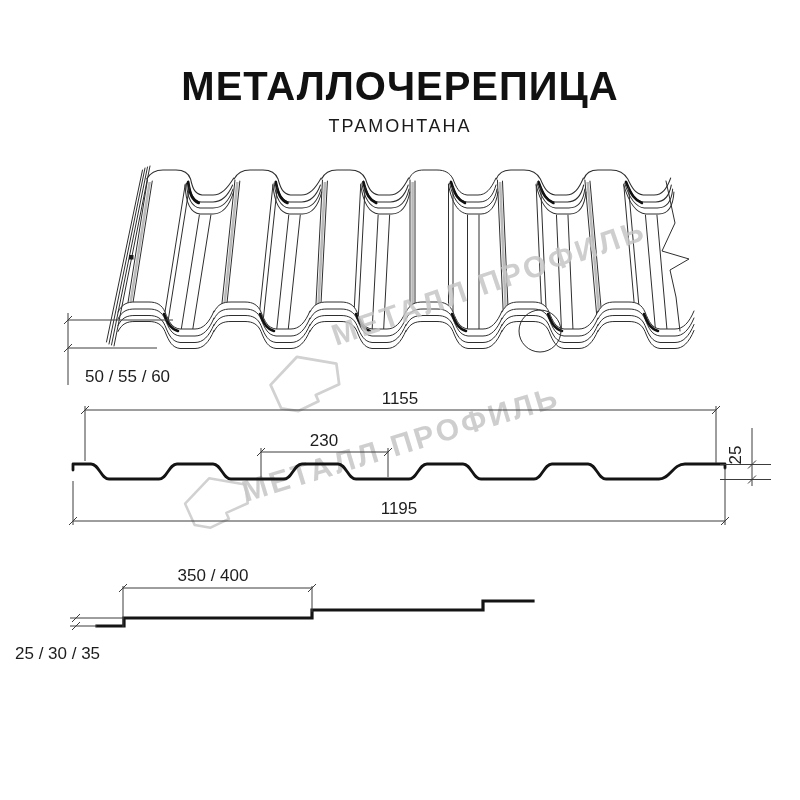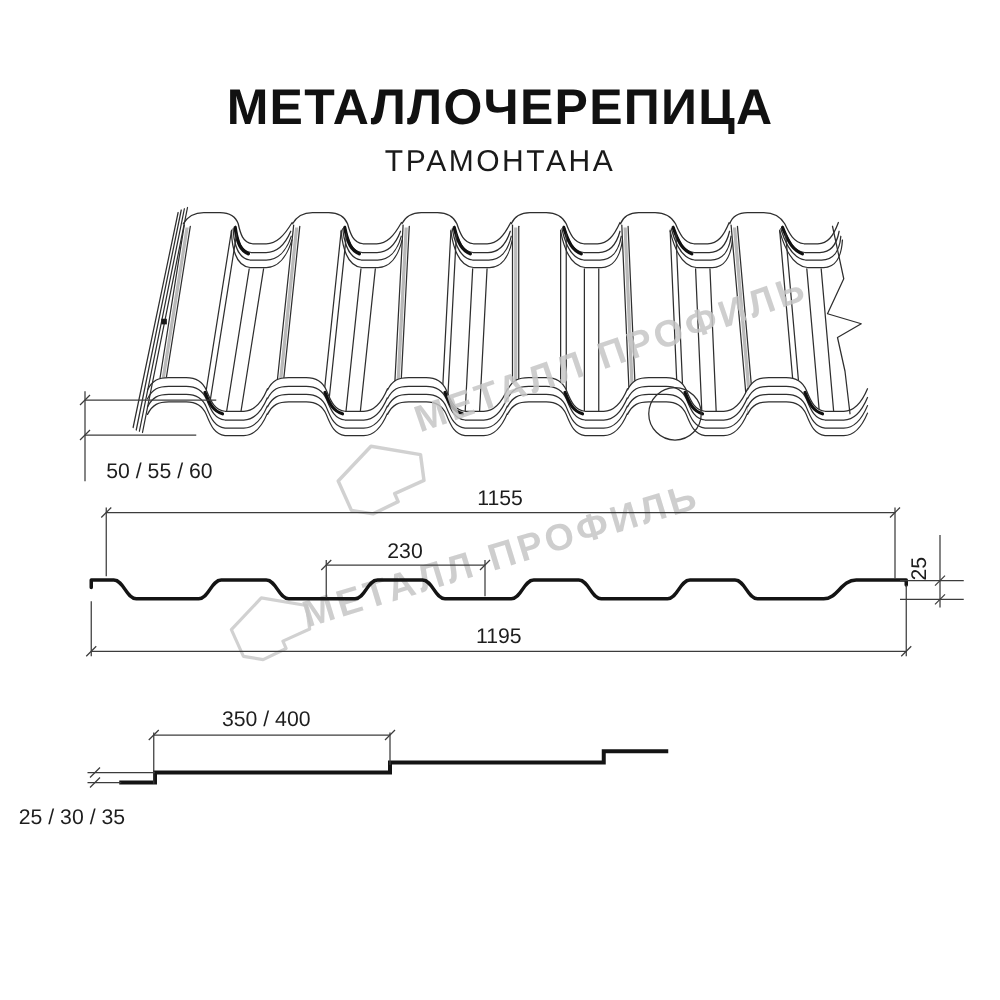--- a/index.html
+++ b/index.html
@@ -1,21 +1,21 @@
 <!DOCTYPE html>
 <html><head>
 <meta charset="utf-8">
 <style>
   html,body{margin:0;padding:0;background:#fff;}
   #page{position:relative;width:800px;height:742px;background:#fff;overflow:hidden;
         font-family:"Liberation Sans", sans-serif;}
   .title{position:absolute;top:64px;left:0;width:800px;text-align:center;
          font-size:40px;font-weight:700;color:#111;letter-spacing:1px;}
   .subtitle{position:absolute;top:116px;left:0;width:800px;text-align:center;
-            font-size:24px;font-weight:400;color:#1a1a1a;letter-spacing:2px;}
+            font-size:18px;font-weight:400;color:#1a1a1a;letter-spacing:2px;}
   svg{position:absolute;top:0;left:0;}
   .ln{stroke:#2e2e2e;stroke-width:1;fill:none;stroke-linecap:round;stroke-linejoin:round;}
   .thick{stroke:#141414;stroke-width:2.8;fill:none;stroke-linecap:round;stroke-linejoin:round;}
   .pthick{stroke:#141414;stroke-width:3.2;fill:none;stroke-linecap:square;stroke-linejoin:miter;}
   .dim{stroke:#3c3c3c;stroke-width:1;fill:none;}
   .dimtext{font-family:"Liberation Sans",sans-serif;font-size:17px;fill:#1d1d1d;}
   .wedge{stroke:#101010;stroke-width:2.6;fill:none;stroke-linecap:round;}
   .strip{stroke:#b9b9b9;stroke-width:2.6;fill:none;}
   .mask{fill:#ffffff;stroke:none;}
   .wmtext{font-family:"Liberation Sans",sans-serif;font-size:30px;font-weight:700;

